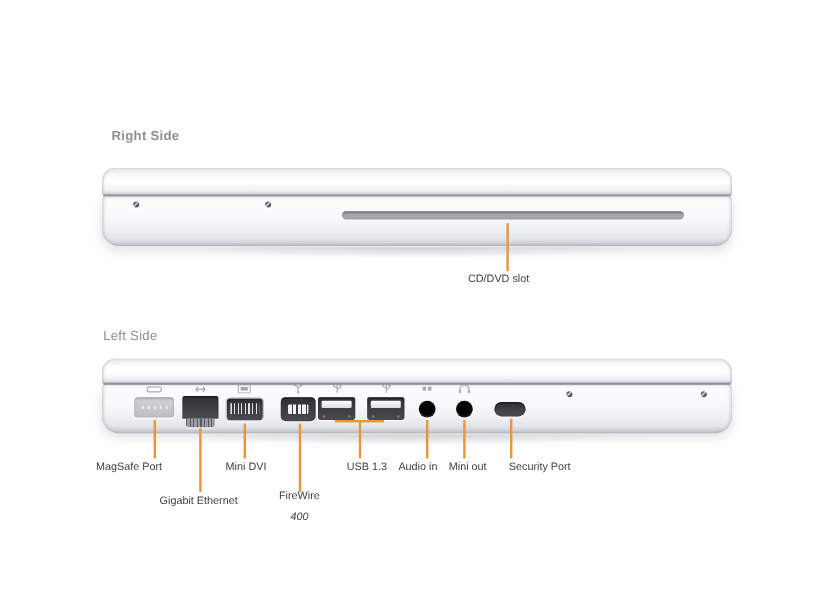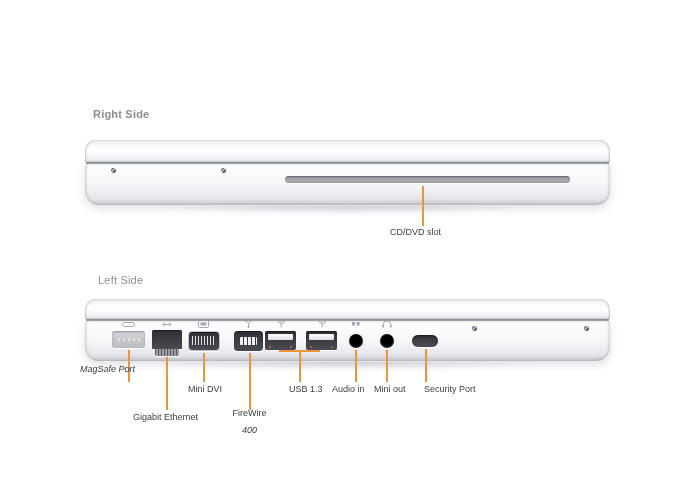--- a/index.html
+++ b/index.html
@@ -112,21 +112,21 @@
     <div class="chassis" style="top:24px; height:41px;"></div>
     <div class="screw" style="left:26px; top:28px;"></div>
     <div class="screw" style="left:136px; top:28px;"></div>
     <div class="cd-slot" style="left:200px; top:36px; width:285px;"></div>
     <div class="ground-shadow" style="top:66px;"></div>
   </div>
 
   <div class="callout-line" style="left:422px; top:186px; height:40px; background:#E8953C;"></div>
   <div class="callout-label" style="left:390px; top:227px;">CD/DVD slot</div>
 
-  <div class="section-heading" style="left:98px; top:274px;text-align:center;">Left Side</div>
+  <div class="section-heading" style="left:86px; top:274px;text-align:center;">Left Side</div>
 
   <div class="device" style="top:299px; height:62px;">
     <div class="lid" style="height:20px;"></div>
     <div class="seam" style="top:20px;"></div>
     <div class="chassis" style="top:22px; height:40px;"></div>
     <div class="screw" style="left:387px; top:27px;"></div>
     <div class="screw" style="left:499px; top:27px;"></div>
 
     <span class="port-icon" style="left:37px; top:22px;">
       <svg width="13" height="7" viewBox="0 0 13 7">
@@ -208,21 +208,21 @@
         <span class="contact" style="right:4px;"></span>
     </div>
     <div class="port jack" style="left:264px; top:35px;"></div>
     <div class="port jack" style="left:295px; top:35px;"></div>
     <div class="port security" style="left:327px; top:36px; width:26px; height:12px;"></div>
 
     <div class="ground-shadow" style="top:63px;"></div>
   </div>
 
   <div class="callout-line" style="left:128px; top:350px; height:32px; background:#E8953C;"></div>
-  <div class="callout-label" style="left:80px; top:364px;font-style:italic;">MagSafe Port</div>
+  <div class="callout-label" style="left:80px; top:384px;">MagSafe Port</div>
 
   <div class="callout-line" style="left:166px; top:357px; height:53px; background:#E8953C;"></div>
   <div class="callout-label" style="left:133px; top:412px;text-align:center;">Gigabit Ethernet</div>
 
   <div class="callout-line" style="left:203px; top:353px; height:29px; background:#E8953C;"></div>
   <div class="callout-label" style="left:188px; top:384px;">Mini DVI</div>
 
   <div class="callout-line" style="left:249px; top:353px; height:57px; background:#E8953C;"></div>
   <div class="callout-label center" style="left:230px; top:408px; width:39px;">FireWire</div>
   <div class="callout-label center" style="left:230px; top:425px; width:39px;font-style:italic;">400</div>

